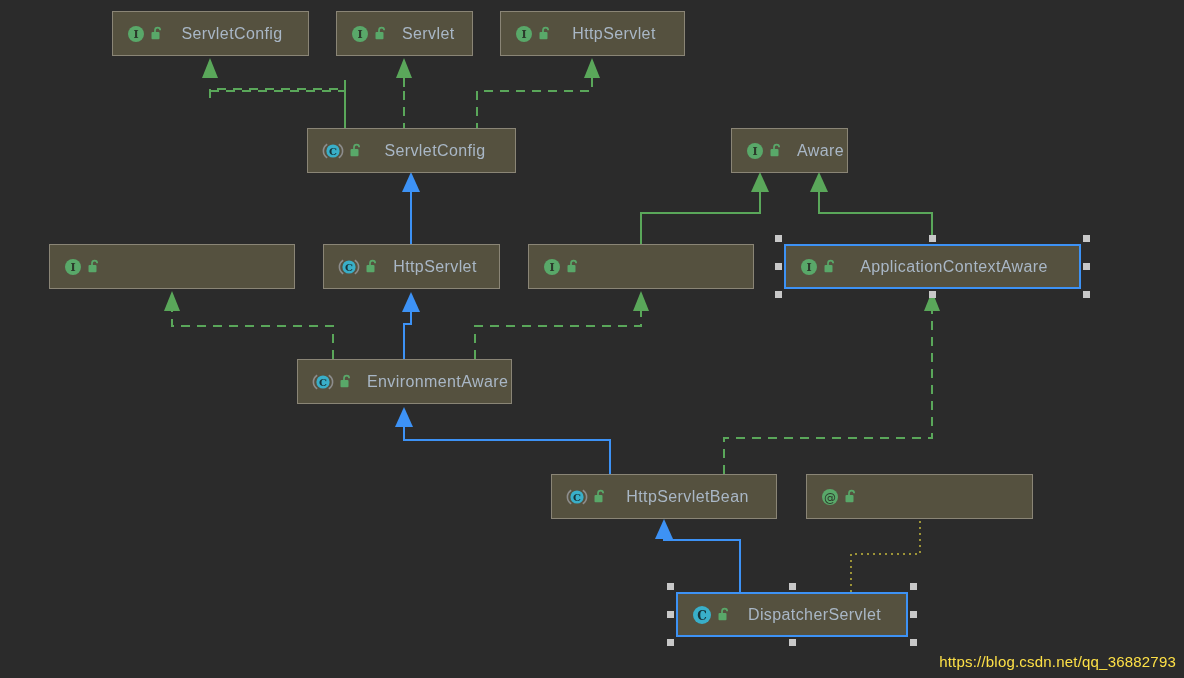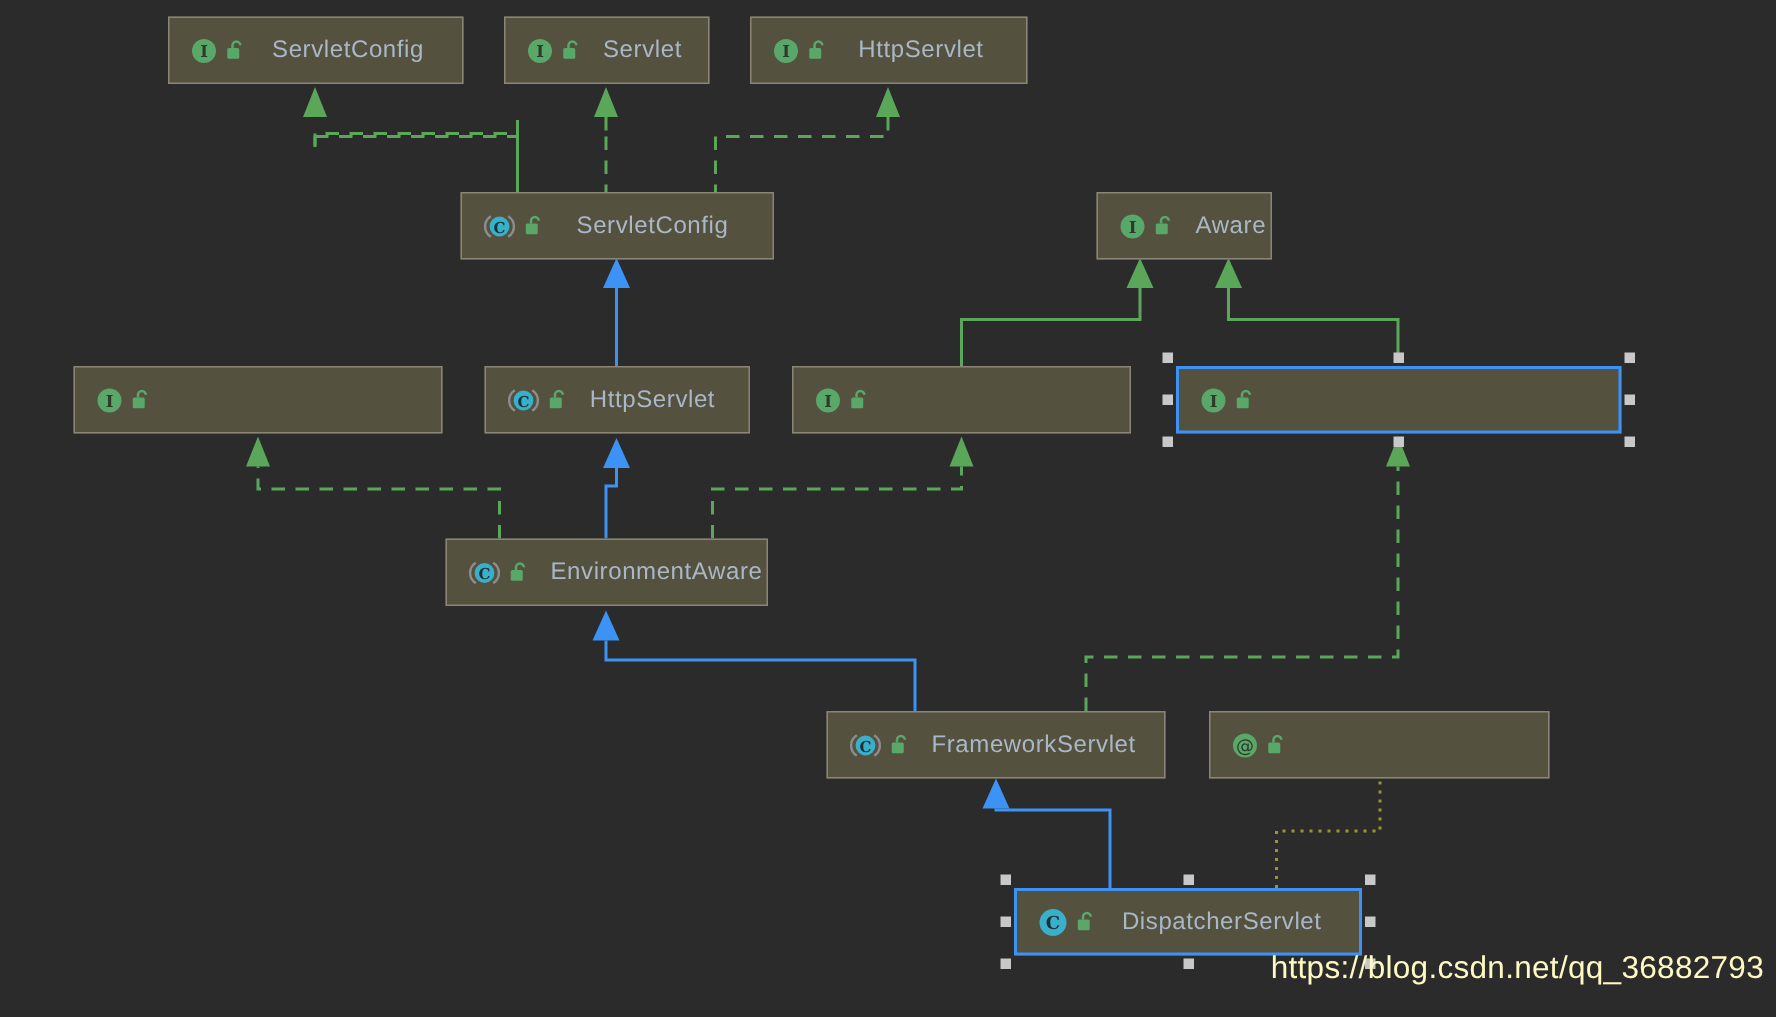--- a/index.html
+++ b/index.html
@@ -65,24 +65,24 @@
   .handle {
     position: absolute;
     width: 7px;
     height: 7px;
     background: #c8c8c8;
     box-sizing: border-box;
   }
   #watermark {
     position: absolute;
     right: 8px;
-    bottom: 20px;
-    color: #fef9c3;
+    bottom: 8px;
+    color: #fde047;
     font-family: "Liberation Sans", sans-serif;
-    font-size: 21px;
+    font-size: 15px;
     letter-spacing: 0.2px;
   }
 </style>
 </head>
 <body>
 
 <div id="diagram-canvas">
 
   <svg id="edge-layer" viewBox="0 0 1184 678" xmlns="http://www.w3.org/2000/svg">
 
@@ -299,20 +299,21 @@
               <text x="9" y="13" text-anchor="middle" font-family="DejaVu Serif, serif" font-size="11" font-weight="bold" fill="#2b3a2b">I</text>
             </svg>
           </span>
           <span class="icon icon-vis">
             <svg width="14" height="15" viewBox="0 0 14 15">
               <path d="M5 6 V4.2 A2.6 2.6 0 0 1 10.2 4.2" fill="none" stroke="#59a869" stroke-width="1.7"></path>
               <rect x="1.5" y="6" width="8" height="7.2" rx="1" fill="#59a869"></rect>
             </svg>
           </span>
         </span>
+        <span class="node-label">ApplicationContextAware</span>
       </div>
       <div class="handle" style="left: 775px; top: 235px; background: rgb(200, 200, 200);"></div>
       <div class="handle" style="left: 929px; top: 235px; background: rgb(200, 200, 200);"></div>
       <div class="handle" style="left: 1083px; top: 235px; background: rgb(200, 200, 200);"></div>
       <div class="handle" style="left: 775px; top: 263px; background: rgb(200, 200, 200);"></div>
       <div class="handle" style="left: 1083px; top: 263px; background: rgb(200, 200, 200);"></div>
       <div class="handle" style="left: 775px; top: 291px; background: rgb(200, 200, 200);"></div>
       <div class="handle" style="left: 929px; top: 291px; background: rgb(200, 200, 200);"></div>
       <div class="handle" style="left: 1083px; top: 291px; background: rgb(200, 200, 200);"></div>
       <div class="node" style="left: 297px; top: 359px; width: 215px; height: 45px;">
@@ -344,21 +345,21 @@
               <text x="11" y="13" text-anchor="middle" font-family="DejaVu Serif, serif" font-size="10" font-weight="bold" fill="#16333a">C</text>
             </svg>
           </span>
           <span class="icon icon-vis">
             <svg width="14" height="15" viewBox="0 0 14 15">
               <path d="M5 6 V4.2 A2.6 2.6 0 0 1 10.2 4.2" fill="none" stroke="#59a869" stroke-width="1.7"></path>
               <rect x="1.5" y="6" width="8" height="7.2" rx="1" fill="#59a869"></rect>
             </svg>
           </span>
         </span>
-        <span class="node-label">FrameworkServlet</span>
+        <span class="node-label">HttpServletBean</span>
       </div>
       <div class="node" style="left: 806px; top: 474px; width: 227px; height: 45px;">
         <span class="node-icons">
           <span class="icon icon-type">
             <svg width="18" height="18" viewBox="0 0 18 18">
               <circle cx="9" cy="9" r="8" fill="#59a869"></circle>
               <text x="9" y="13.5" text-anchor="middle" font-family="DejaVu Sans, sans-serif" font-size="12" fill="#2b3a2b">@</text>
             </svg>
           </span>
           <span class="icon icon-vis">

